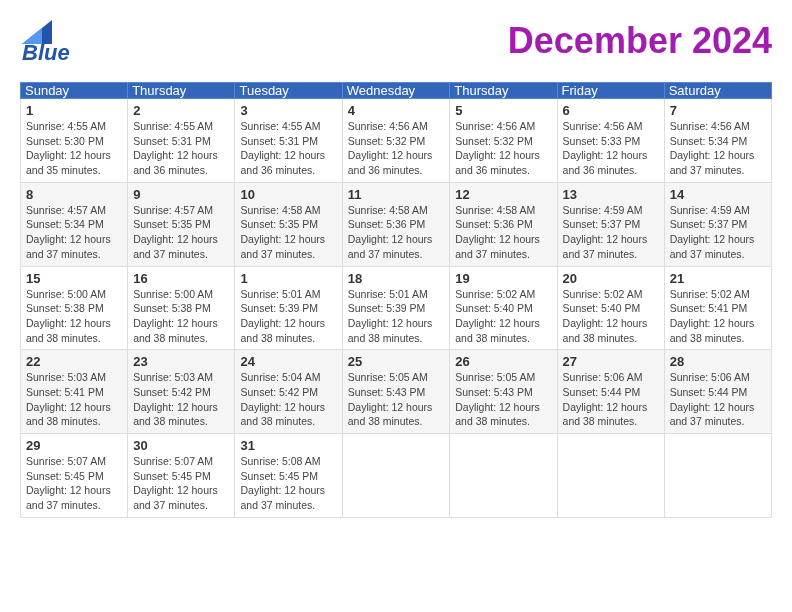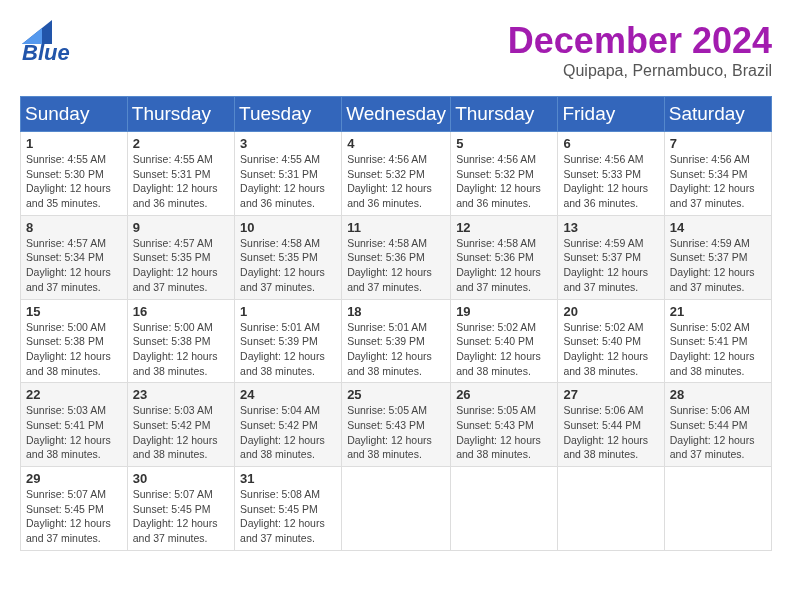--- a/index.html
+++ b/index.html
@@ -48,23 +48,23 @@
       color: #555;
     }
     .calendar {
       width: 100%;
       border-collapse: collapse;
       font-size: 11px;
     }
     .calendar th {
       background-color: #3366bb;
       color: #fff;
-      padding: 6px 4px;
+      padding: 0 4px;
       text-align: left;
-      font-size: 19px;
+      font-size: 13px;
       font-weight: normal;
       border: 1px solid #5588cc;
     }
     .calendar td {
       vertical-align: top;
       padding: 4px 5px;
       border: 1px solid #ddd;
       width: 108px;
       height: 80px;
       background: #fff;
@@ -98,21 +98,20 @@
         <polygon points="0,24 30,0 30,24" fill="#2255aa"></polygon>
         <polygon points="0,24 20,8 20,24" fill="#5599ee"></polygon>
       </svg>
     </div>
     <div style="margin-top:-4px;">
       <span class="logo-blue" style="font-size:22px;font-weight:bold;color:#2255aa;margin-left:2px;">Blue</span>
     </div>
   </div>
   <div class="title-block">
     <div class="month-title">December 2024</div>
-    <div class="location">Quipapa, Pernambuco, Brazil</div>
   </div>
 </div>
 
 <table class="calendar">
   <thead>
     <tr>
     <th>Sunday</th>
         <th>Thursday</th>
         <th>Tuesday</th>
         <th>Wednesday</th>

